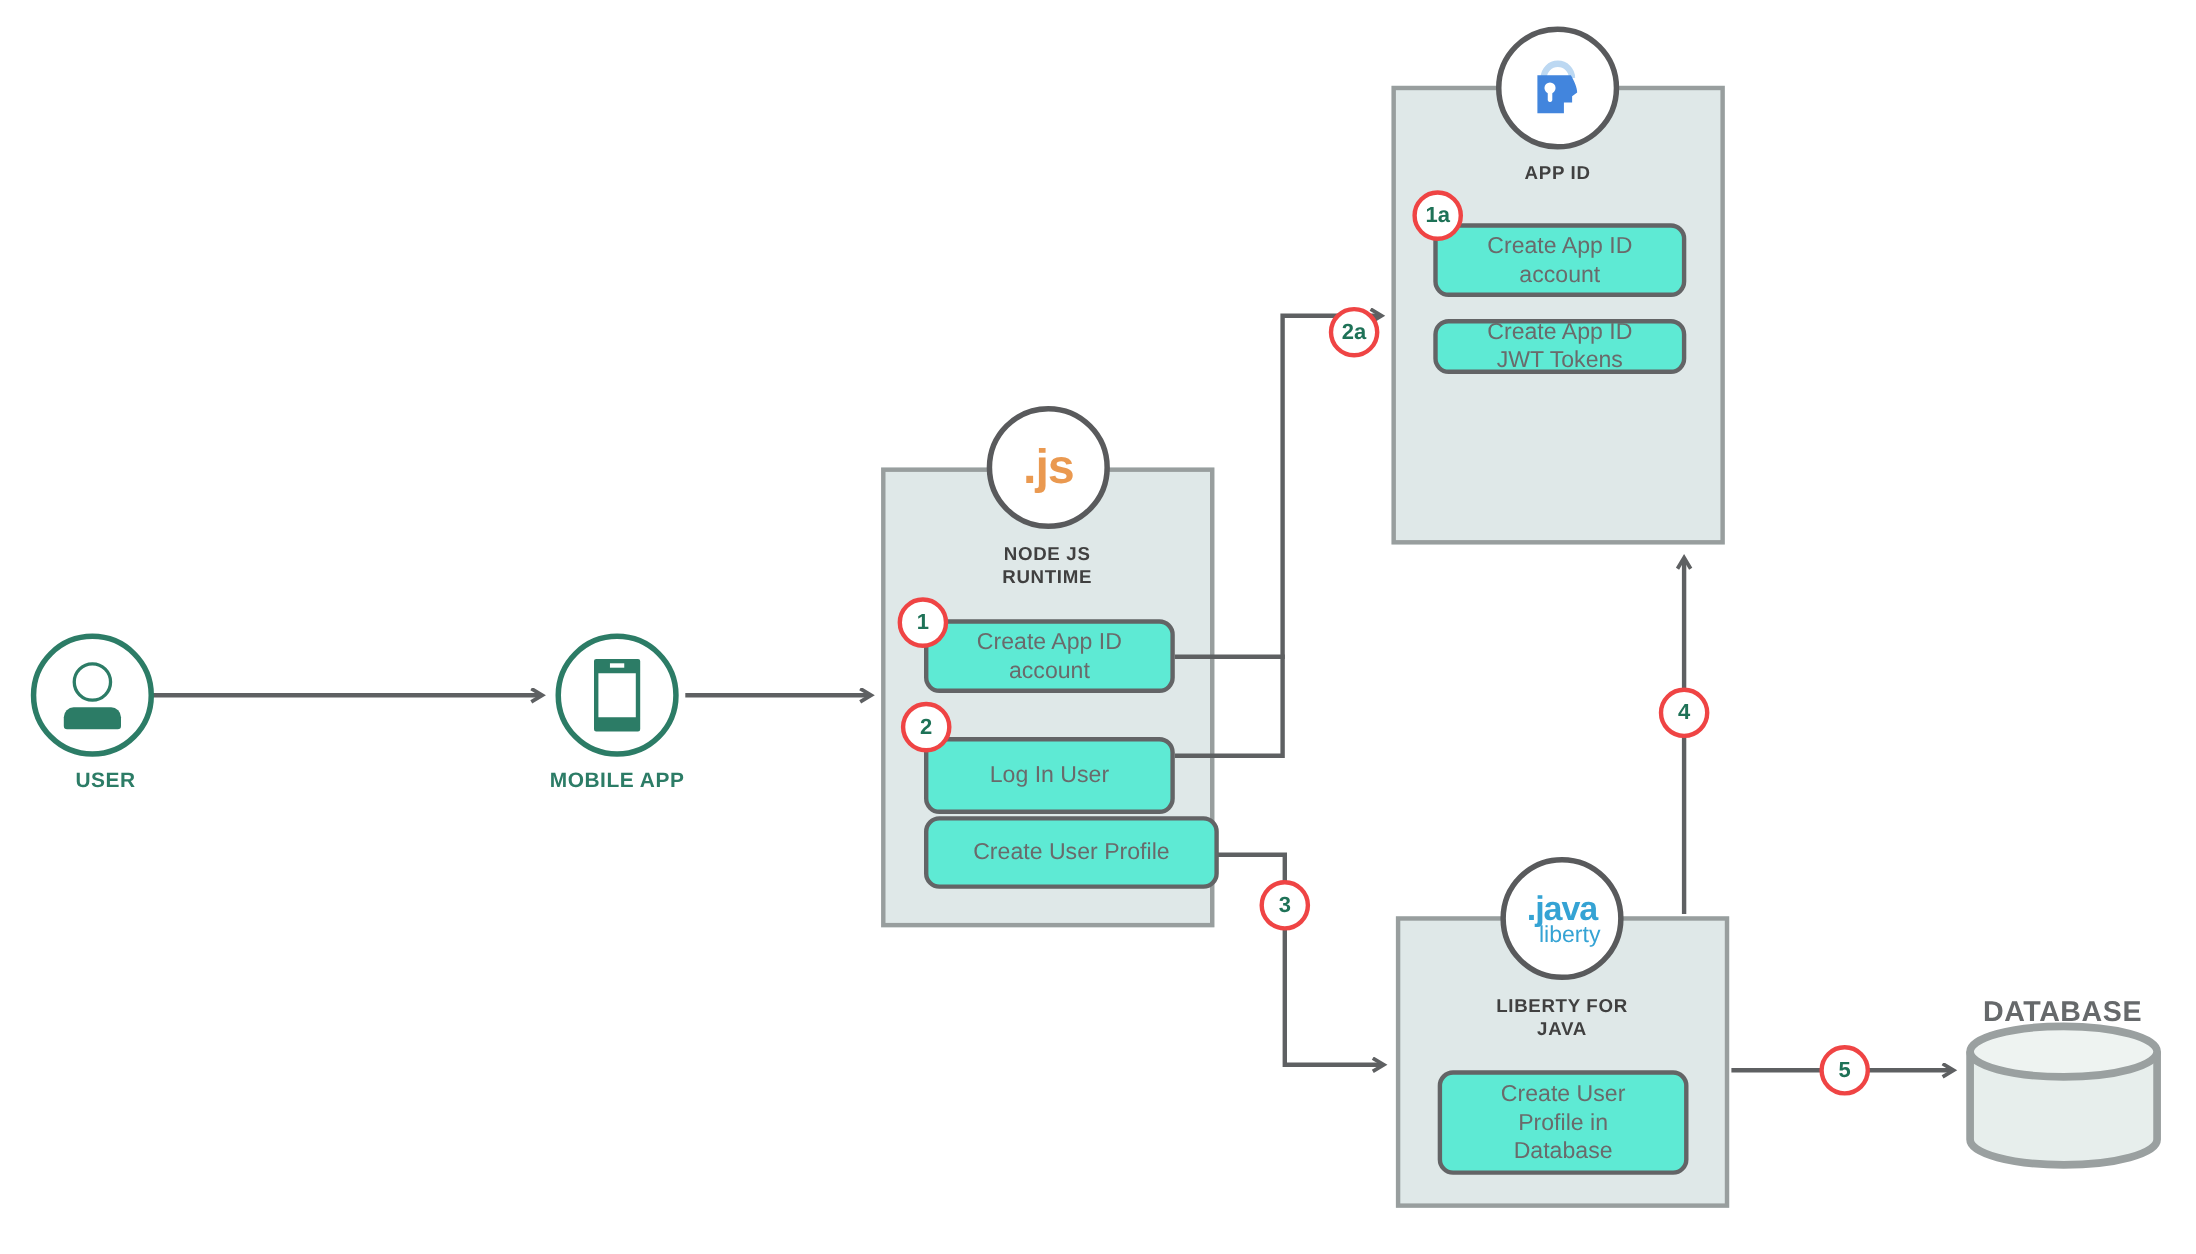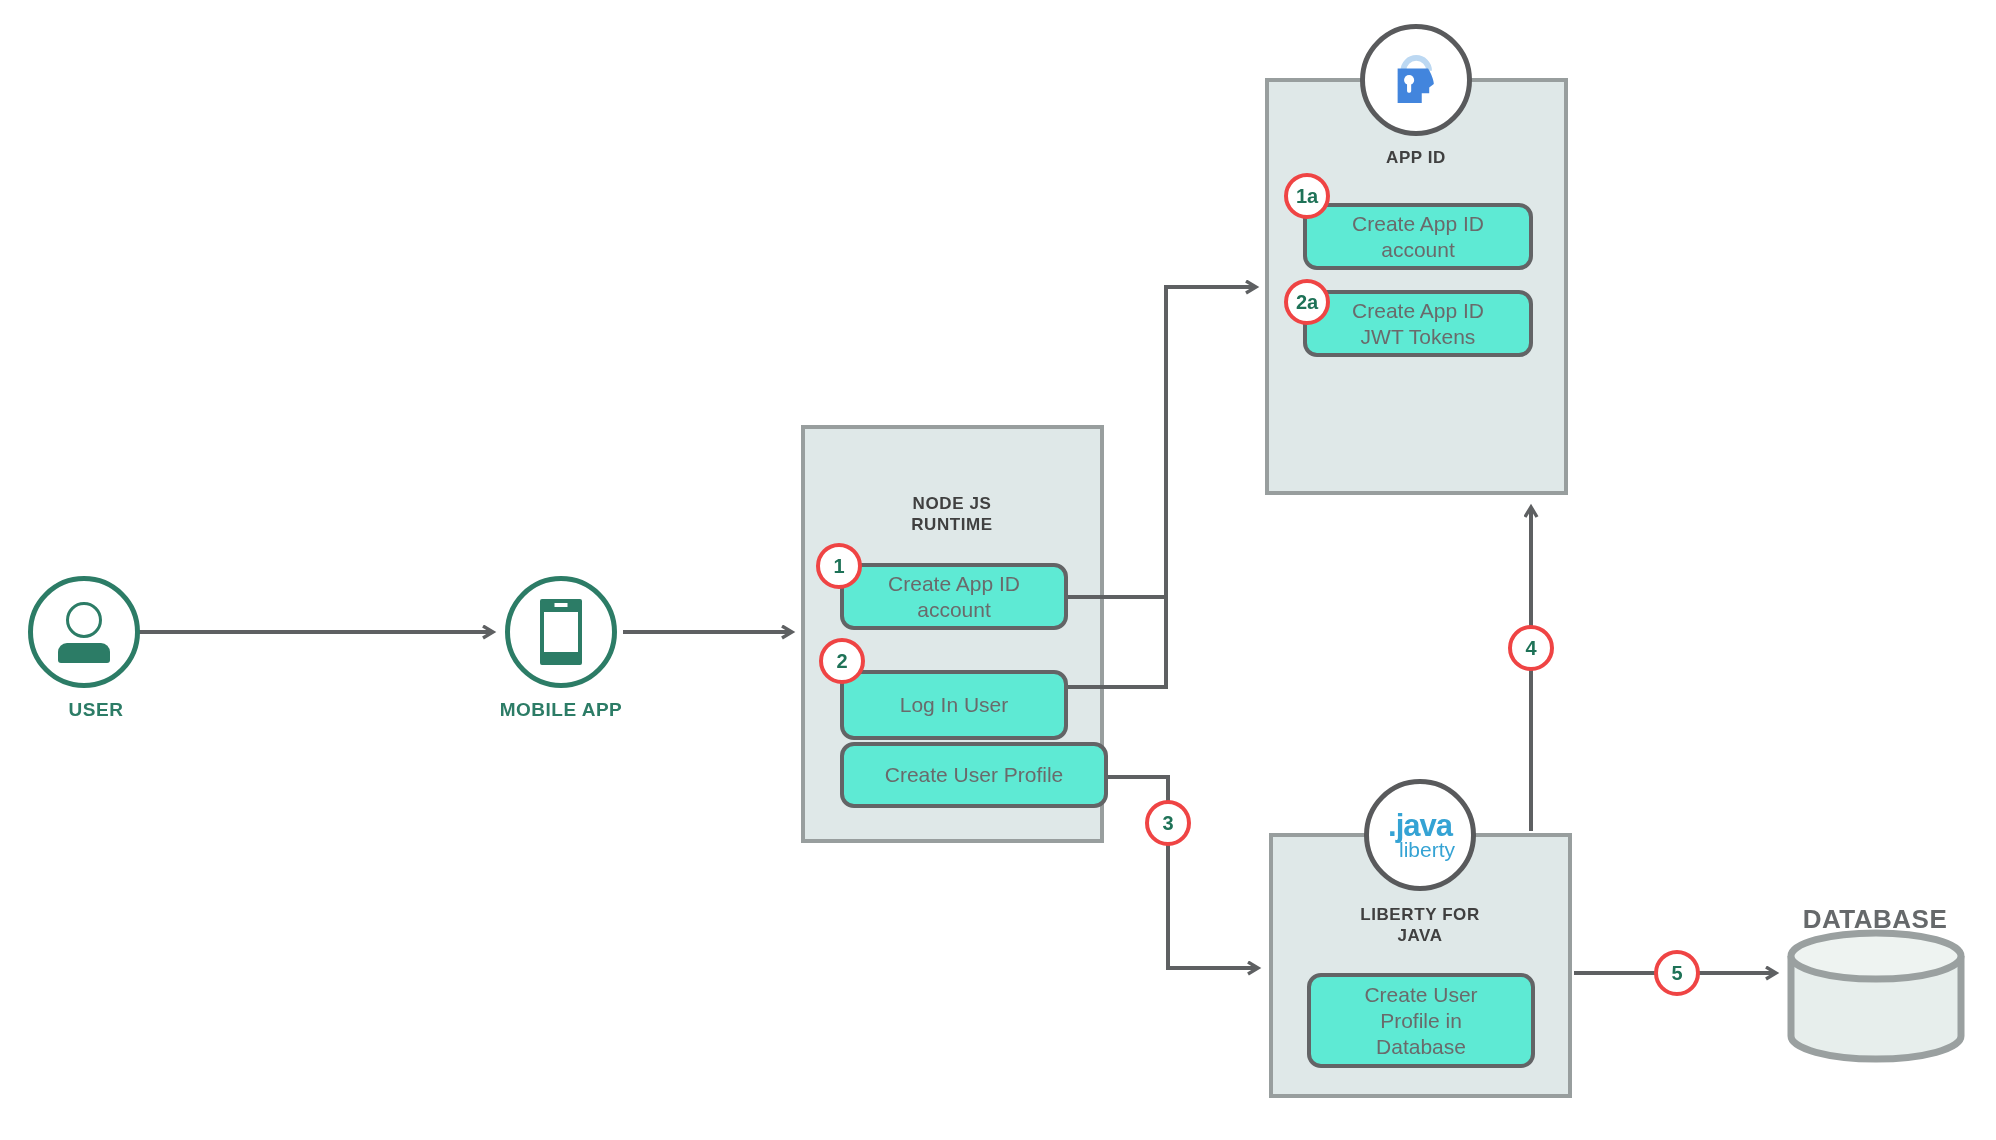--- a/index.html
+++ b/index.html
@@ -111,20 +111,23 @@
   </div>
   <div class="node-label" style="left:16px; top:699px; width:160px;">USER</div>
 
   <div class="circle-node ring-green" style="left:505px; top:576px;">
     <div class="phone">
       <div class="phone-slit"></div>
     </div>
   </div>
   <div class="node-label" style="left:481px; top:699px; width:160px;">MOBILE APP</div>
 
+  <div class="circle-node ring-gray" style="left:897px; top:369px;">
+    <span class="js-logo">.js</span>
+  </div>
   <div class="box-title" style="left:892px; top:493px; width:120px;">NODE JS RUNTIME</div>
 
   <div class="btn" style="left:840px; top:563px; width:228px; height:67px;">
     <span>Create App ID account</span>
   </div>
   <div class="btn" style="left:840px; top:650px; width:228px; height:70px;margin-top:20px;">
     <span>Log In User</span>
   </div>
   <div class="btn" style="left:840px; top:742px; width:268px; height:66px;">
     <span>Create User Profile</span>
@@ -138,25 +141,25 @@
       <path d="M9,17 H35.5 C38,21 40.5,27 40.5,30.5 L36.5,33.5 L36.5,38.5 H30 V47 H9 Z" fill="#4285dd"></path>
       <circle cx="19" cy="27" r="4.4" fill="#ffffff"></circle>
       <rect x="17.2" y="28.5" width="3.6" height="9.5" rx="1.4" fill="#ffffff"></rect>
     </svg>
   </div>
   <div class="box-title" style="left:1316px; top:147px; width:200px;">APP ID</div>
 
   <div class="btn" style="left:1303px; top:203px; width:230px; height:67px;">
     <span>Create App ID account</span>
   </div>
-  <div class="btn" style="left:1303px; top:290px; width:230px; height:67px;">
+  <div class="btn" style="left:1303px; top:290px; width:230px; height:50px;">
     <span>Create App ID JWT Tokens</span>
   </div>
   <div class="badge" style="left:1284px; top:173px;">1a</div>
-  <div class="badge" style="left:1284px; top:279px;">2a</div>
+  <div class="badge" style="left:1208px; top:279px;">2a</div>
 
   <div class="circle-node ring-gray" style="left:1364px; top:779px;">
     <div class="liberty-logo">
       <div class="l1">.java</div>
       <div class="l2">liberty</div>
     </div>
   </div>
   <div class="box-title" style="left:1355px; top:904px; width:130px;">LIBERTY FOR JAVA</div>
 
   <div class="btn" style="left:1307px; top:973px; width:228px; height:95px;">

